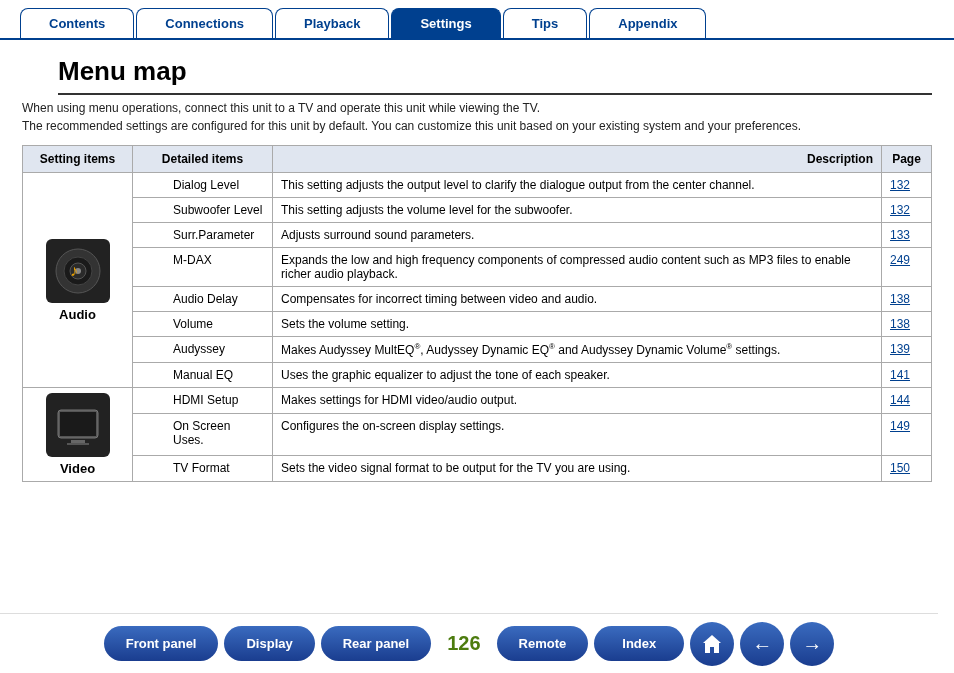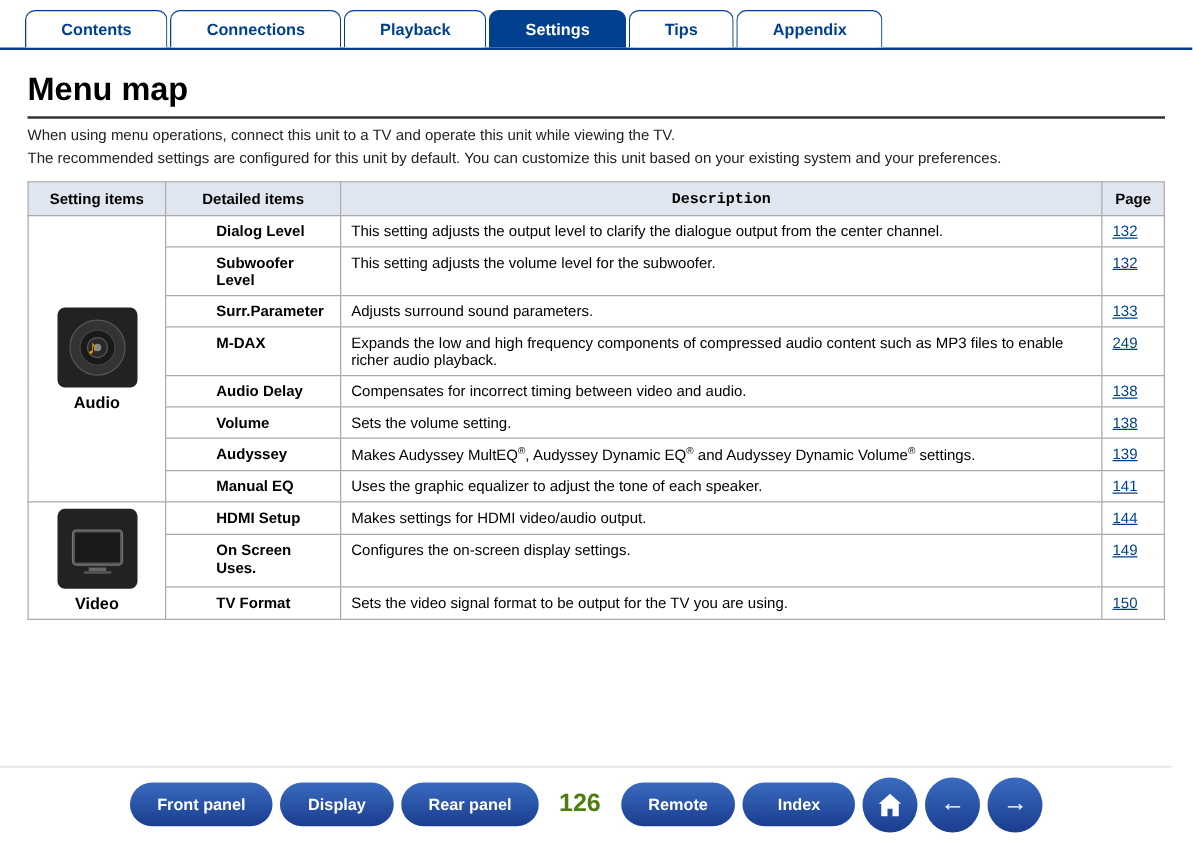--- a/index.html
+++ b/index.html
@@ -43,20 +43,21 @@
       padding: 16px 22px 10px 22px;
     }
 
     h1.page-title {
       font-size: 26px;
       font-weight: bold;
       color: #000;
       margin-bottom: 4px;
       border-bottom: 2px solid #333;
       padding-bottom: 6px;
+      margin-left: 36px;
     }
 
     .intro-text {
       font-size: 12px;
       color: #222;
       margin-bottom: 10px;
       line-height: 1.5;
     }
 
     
@@ -66,33 +67,33 @@
       font-size: 12px;
     }
     .menu-table th {
       background: #e0e6f0;
       border: 1px solid #aaa;
       padding: 6px 8px;
       font-weight: bold;
       text-align: center;
       color: #000;
     }
-    .menu-table th.desc-col { text-align: center; font-family: Liberation Mono, monospace; }
+    .menu-table th.desc-col { text-align: right; }
     .menu-table td {
       border: 1px solid #aaa;
       padding: 5px 8px;
       vertical-align: top;
       color: #000;
     }
     .menu-table td.setting-item-cell {
       text-align: center;
       vertical-align: middle;
       width: 110px;
     }
-    .menu-table td.detail-col { width: 140px; font-weight: bold; padding-left: 40px; }
+    .menu-table td.detail-col { width: 140px; font-weight: normal; padding-left: 40px; }
     .menu-table td.page-col {
       width: 50px;
       text-align: left;
     }
     .menu-table td.page-col a {
       color: #00408f;
       text-decoration: underline;
     }
     .setting-label {
       font-weight: bold;

